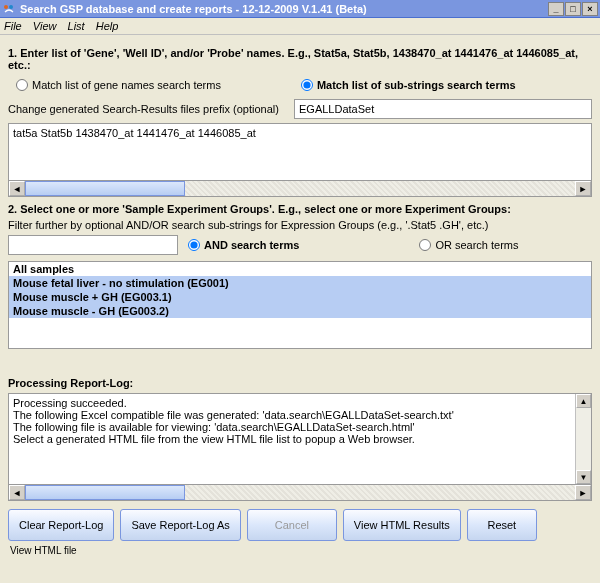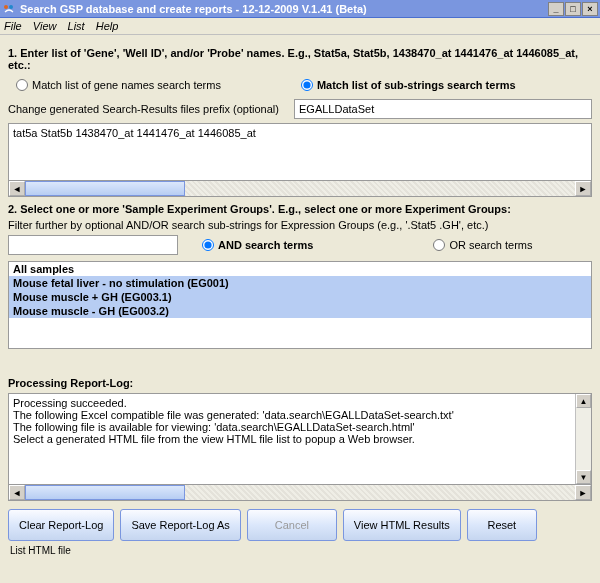--- a/index.html
+++ b/index.html
@@ -87,21 +87,21 @@
     background: repeating-linear-gradient(45deg,#e4e2da,#e4e2da 2px,#efeee6 2px,#efeee6 4px);
     position: relative;
   }
   .hscroll .thumb {
     position: absolute;
     left: 0; top: 0; height: 100%;
     width: 160px;
     background: linear-gradient(#dbe7fb,#b7cdf3);
     border: 1px solid #7a96df;
   }
-  .filter-row { display: flex; align-items: center; gap: 14px; margin: 4px 0 6px 0;}
+  .filter-row { display: flex; align-items: center; margin: 4px 0 6px 0;}
   .filter-row input[type=text] {
     width: 170px; height: 20px; border: 1px solid #9a9a9a;
     font-family: inherit; font-size: 11px; padding: 2px 4px; background:#fff;
   }
   .listbox {
     border: 1px solid #9a9a9a;
     background: #fff;
     height: 88px;
     overflow: hidden;
     font-size: 11px;
@@ -255,14 +255,14 @@
   </div>
 
   <div class="button-row">
     <button class="btn">Clear Report-Log</button>
     <button class="btn">Save Report-Log As</button>
     <button class="btn disabled">Cancel</button>
     <button class="btn">View HTML Results</button>
     <button class="btn" style="min-width:70px">Reset</button>
   </div>
 
-  <div class="status">List HTML file</div>
+  <div class="status">View HTML file</div>
 </div>
 
 </body></html>

